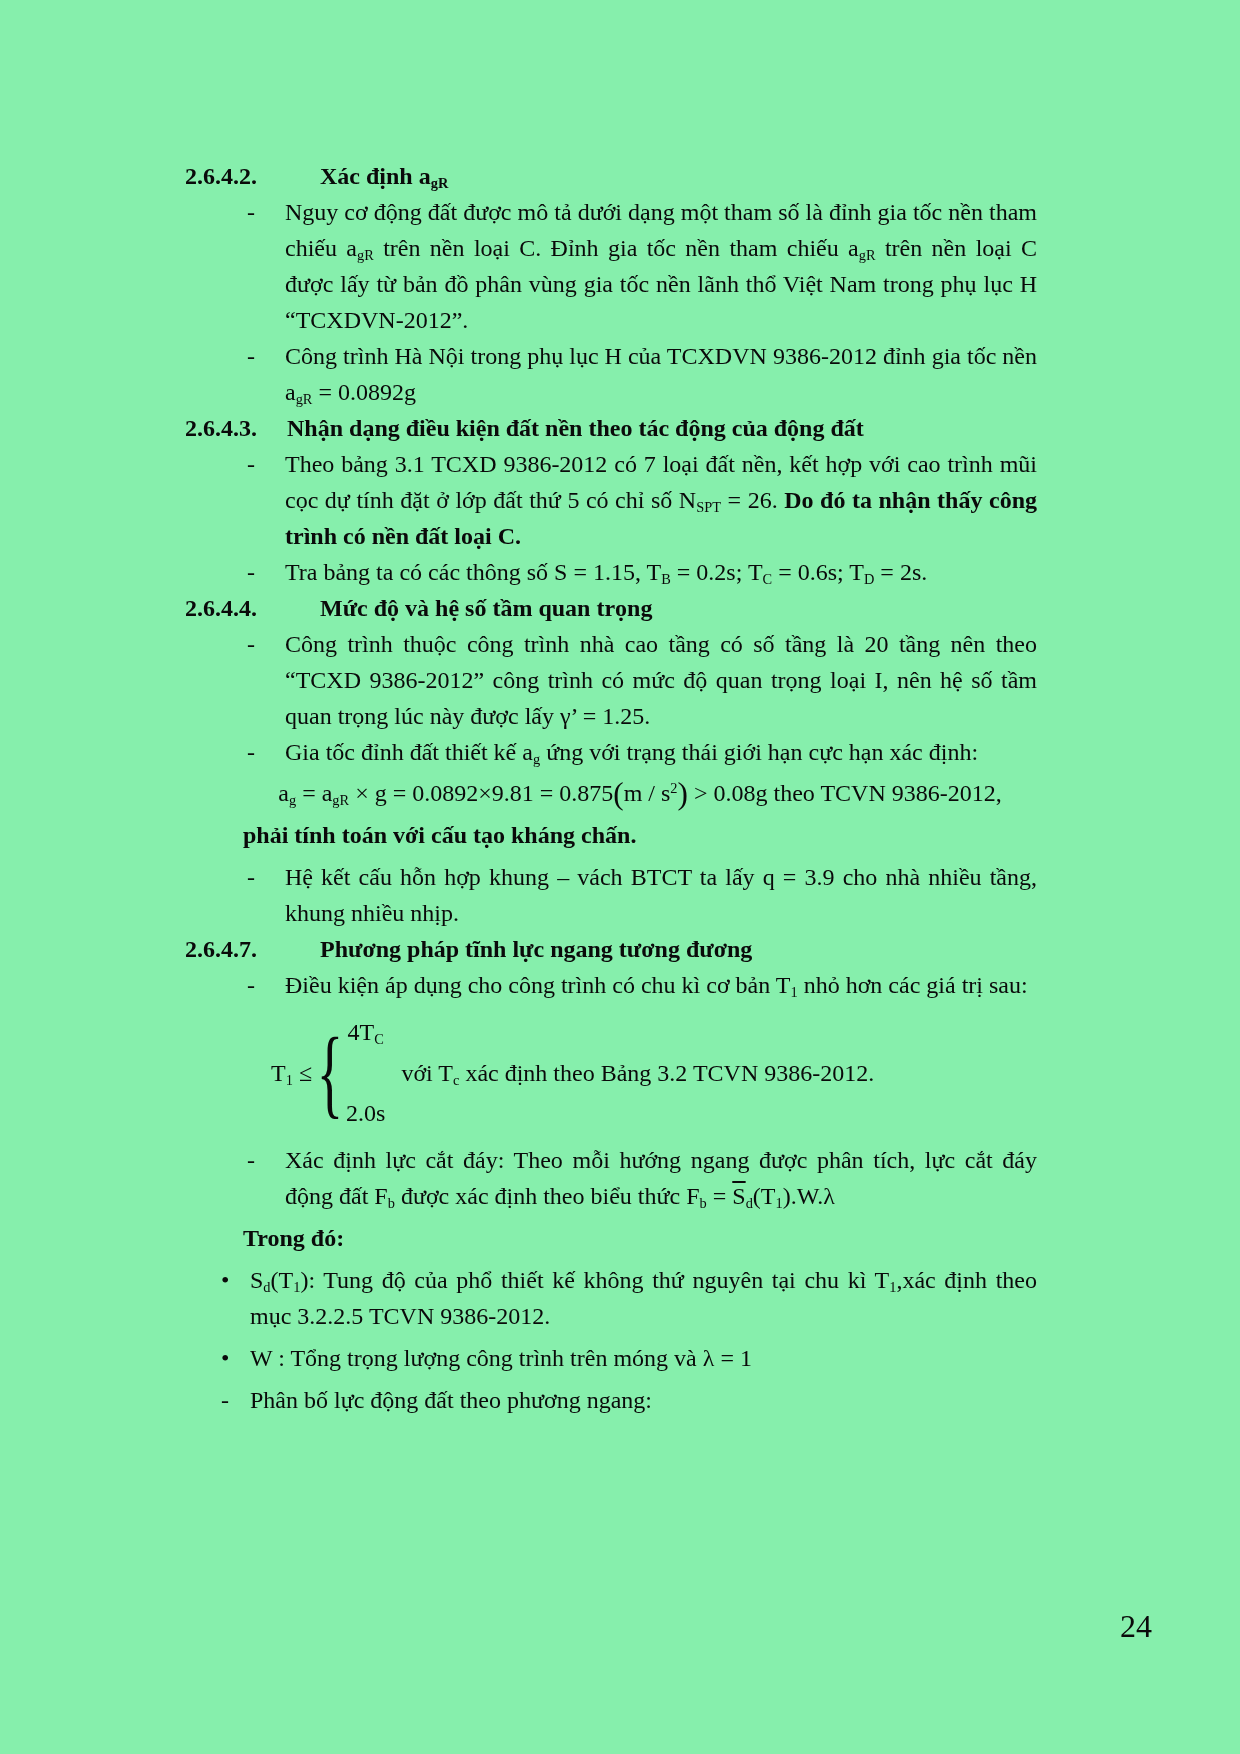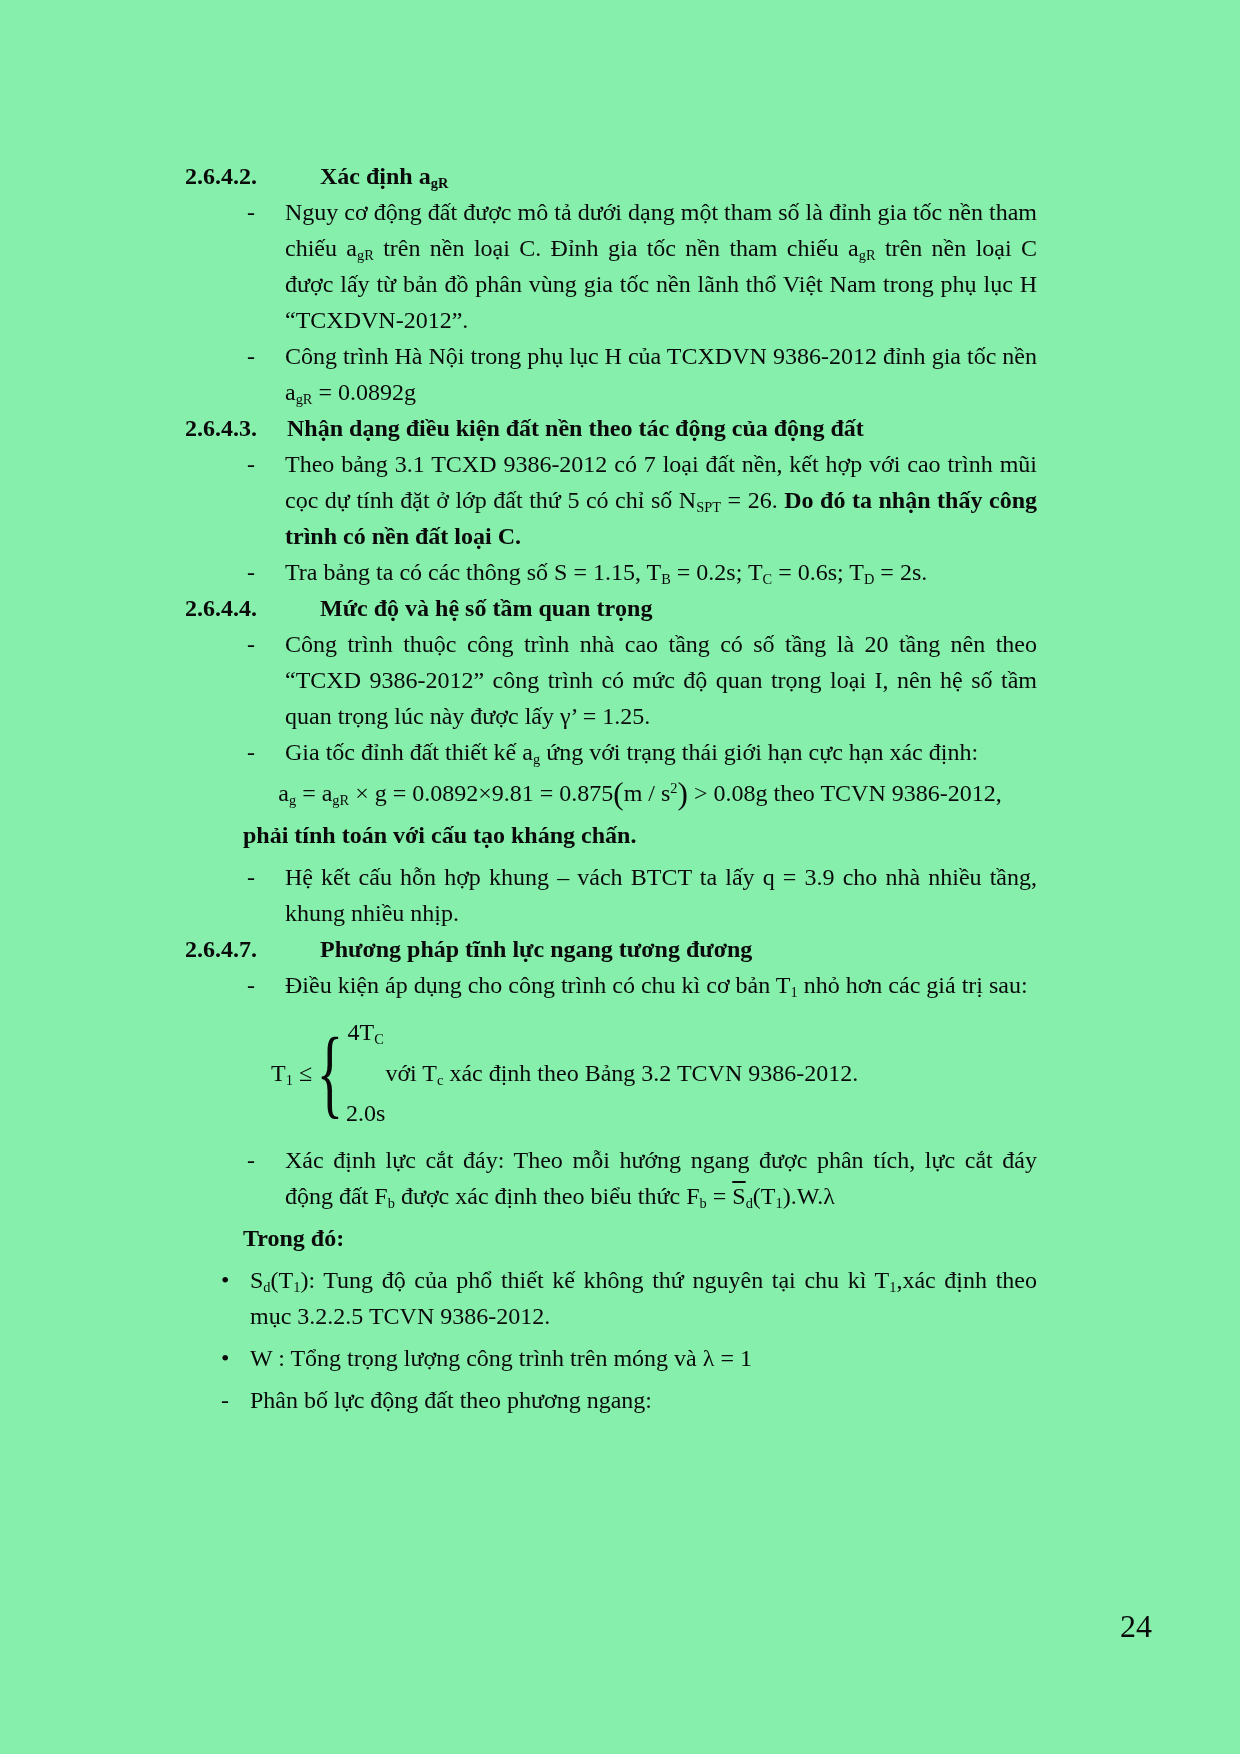--- a/index.html
+++ b/index.html
@@ -25,21 +25,21 @@
   .over{text-decoration:overline;}
   .big{font-size:1.3em;line-height:0;vertical-align:-0.1em;}
   .formula-line{margin:5px 0 5px 58px;text-align:center;}
   .note-line{margin:6px 0 6px 58px;font-weight:bold;}
   .formula-t1{display:flex;align-items:center;margin:10px 0 10px 86px;text-align:center;}
   .brace{
     display:inline-block;font-size:100px;line-height:92px;
     transform:scaleX(0.55);margin:0 -8px 0 -6px;font-weight:400;
   }
   .stack{display:inline-flex;flex-direction:column;line-height:38px;gap:43px;}
-  .f-rhs{}
+  .f-rhs{margin-left:16px;}
   .sp{margin-top:6px;}
   .page-number{position:absolute;left:1090px;top:1608px;font-size:32px;margin-left:30px;}
 </style>
 </head>
 <body>
 
 <div class="page">
   <div class="content">
 
     <div class="heading">

